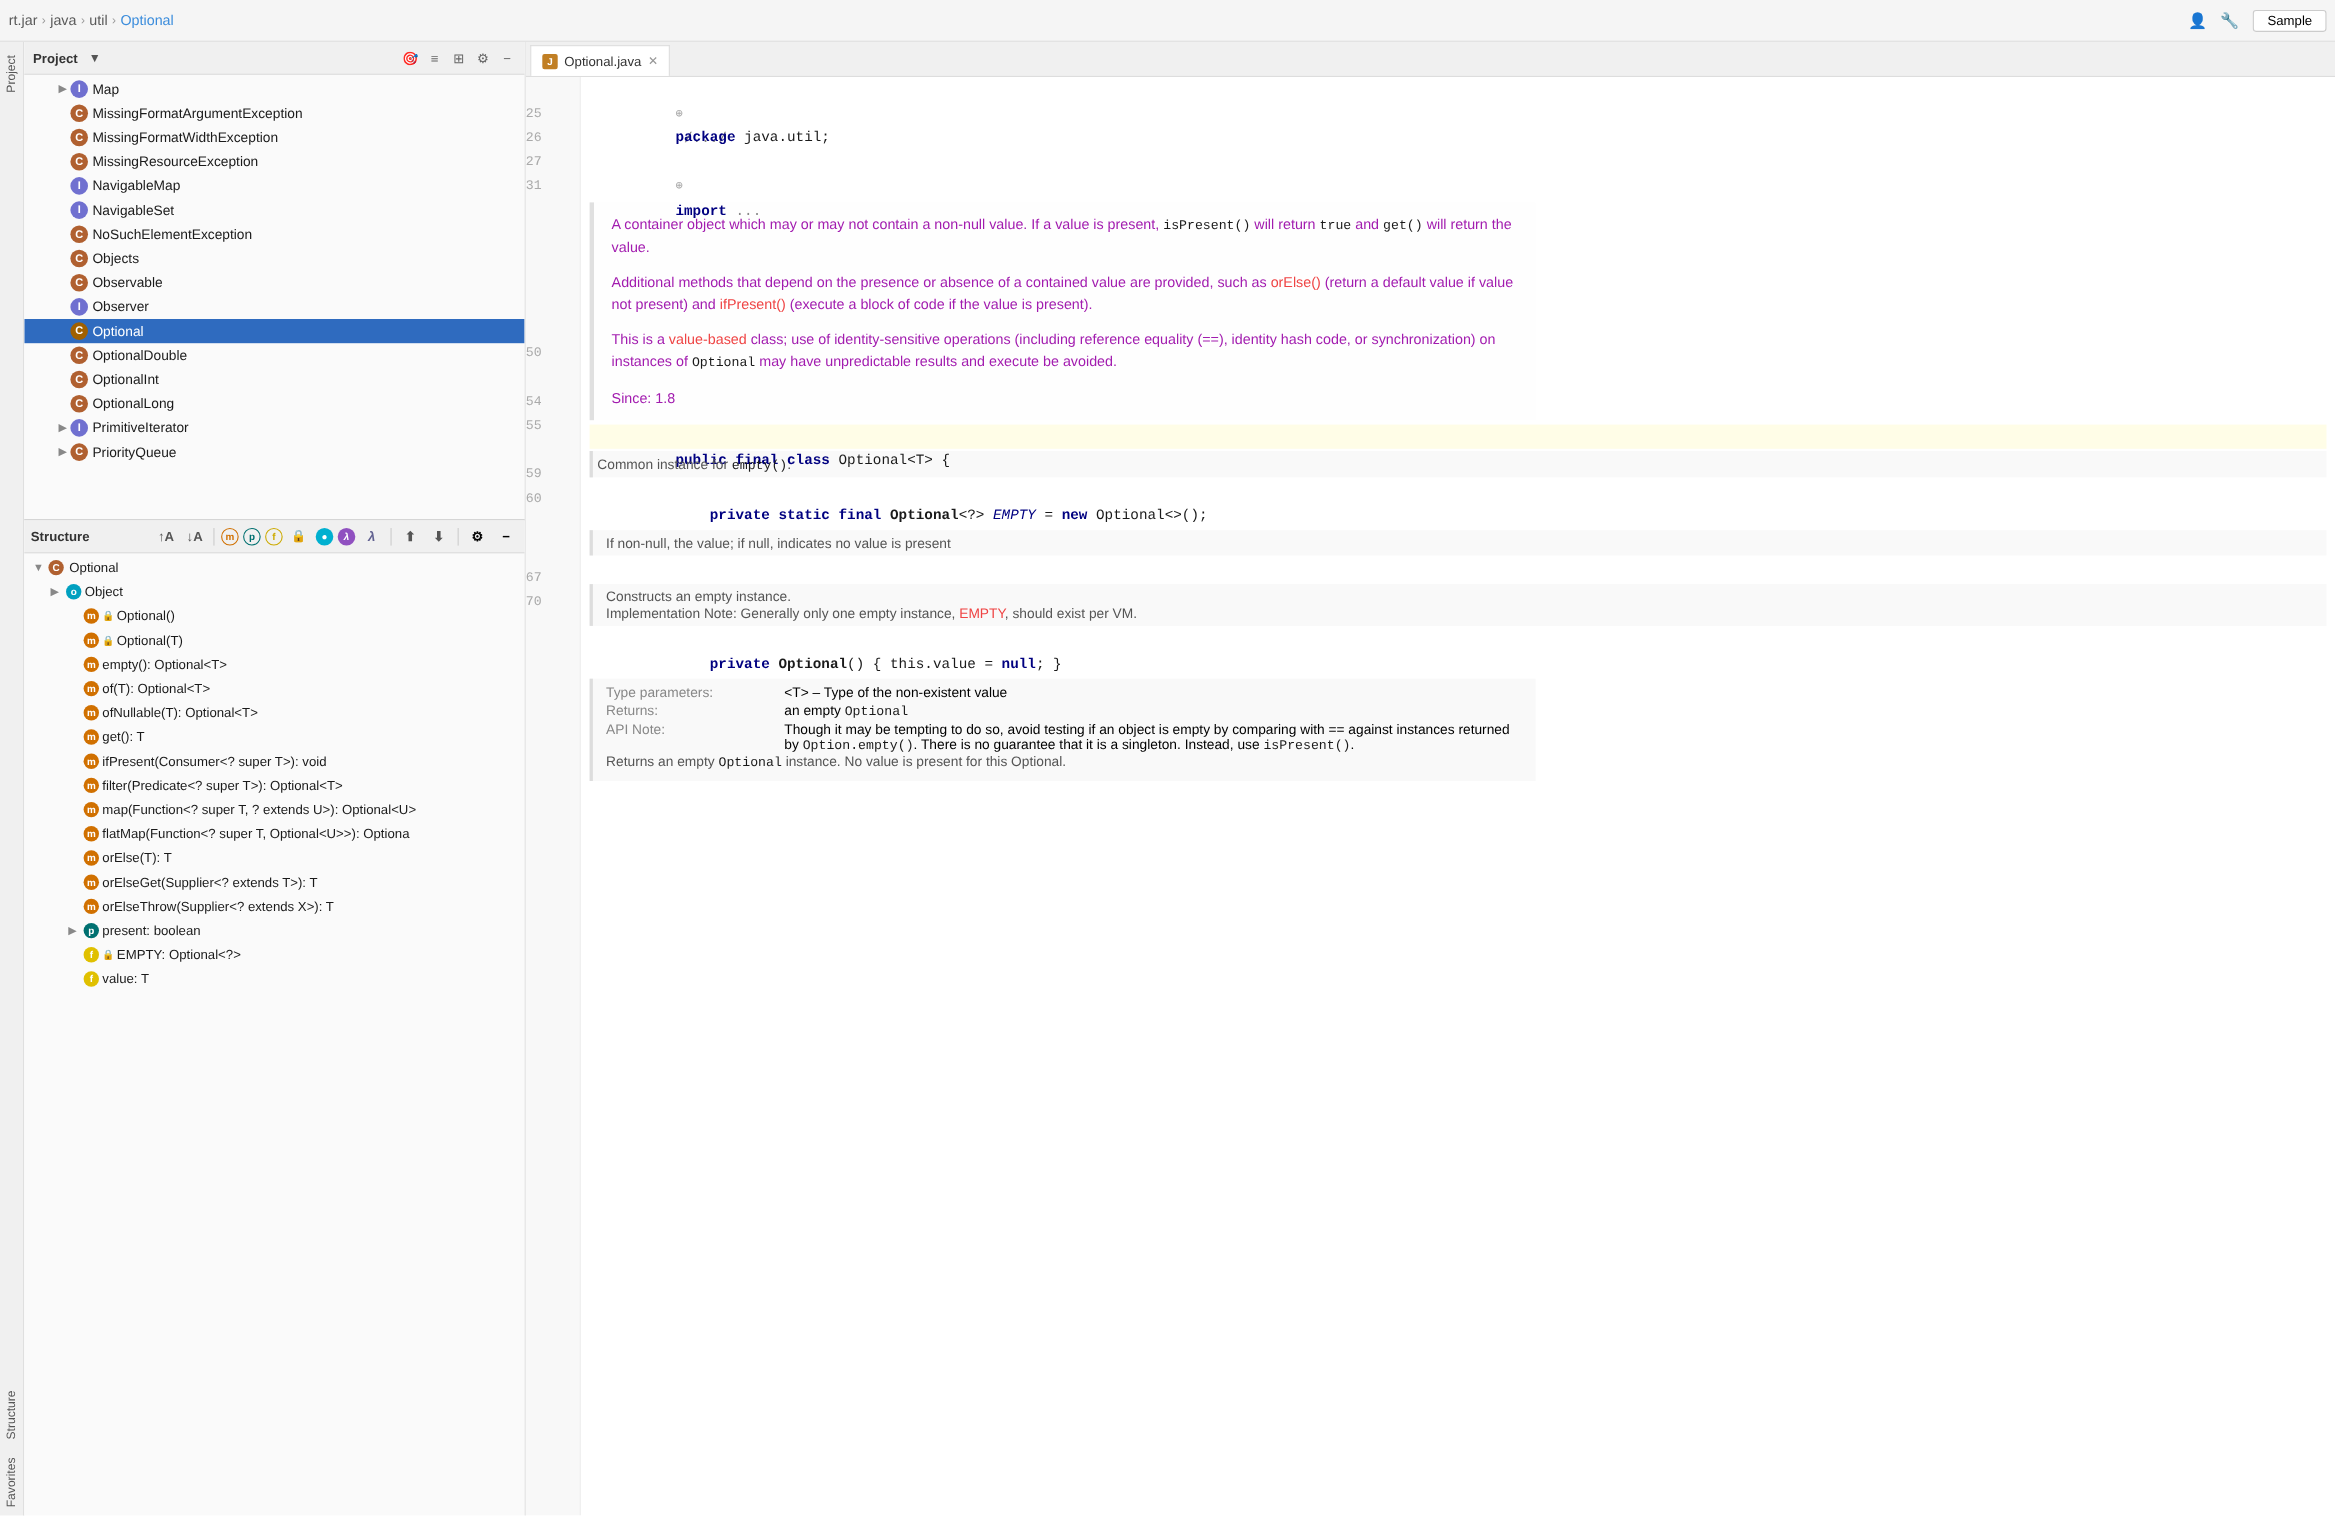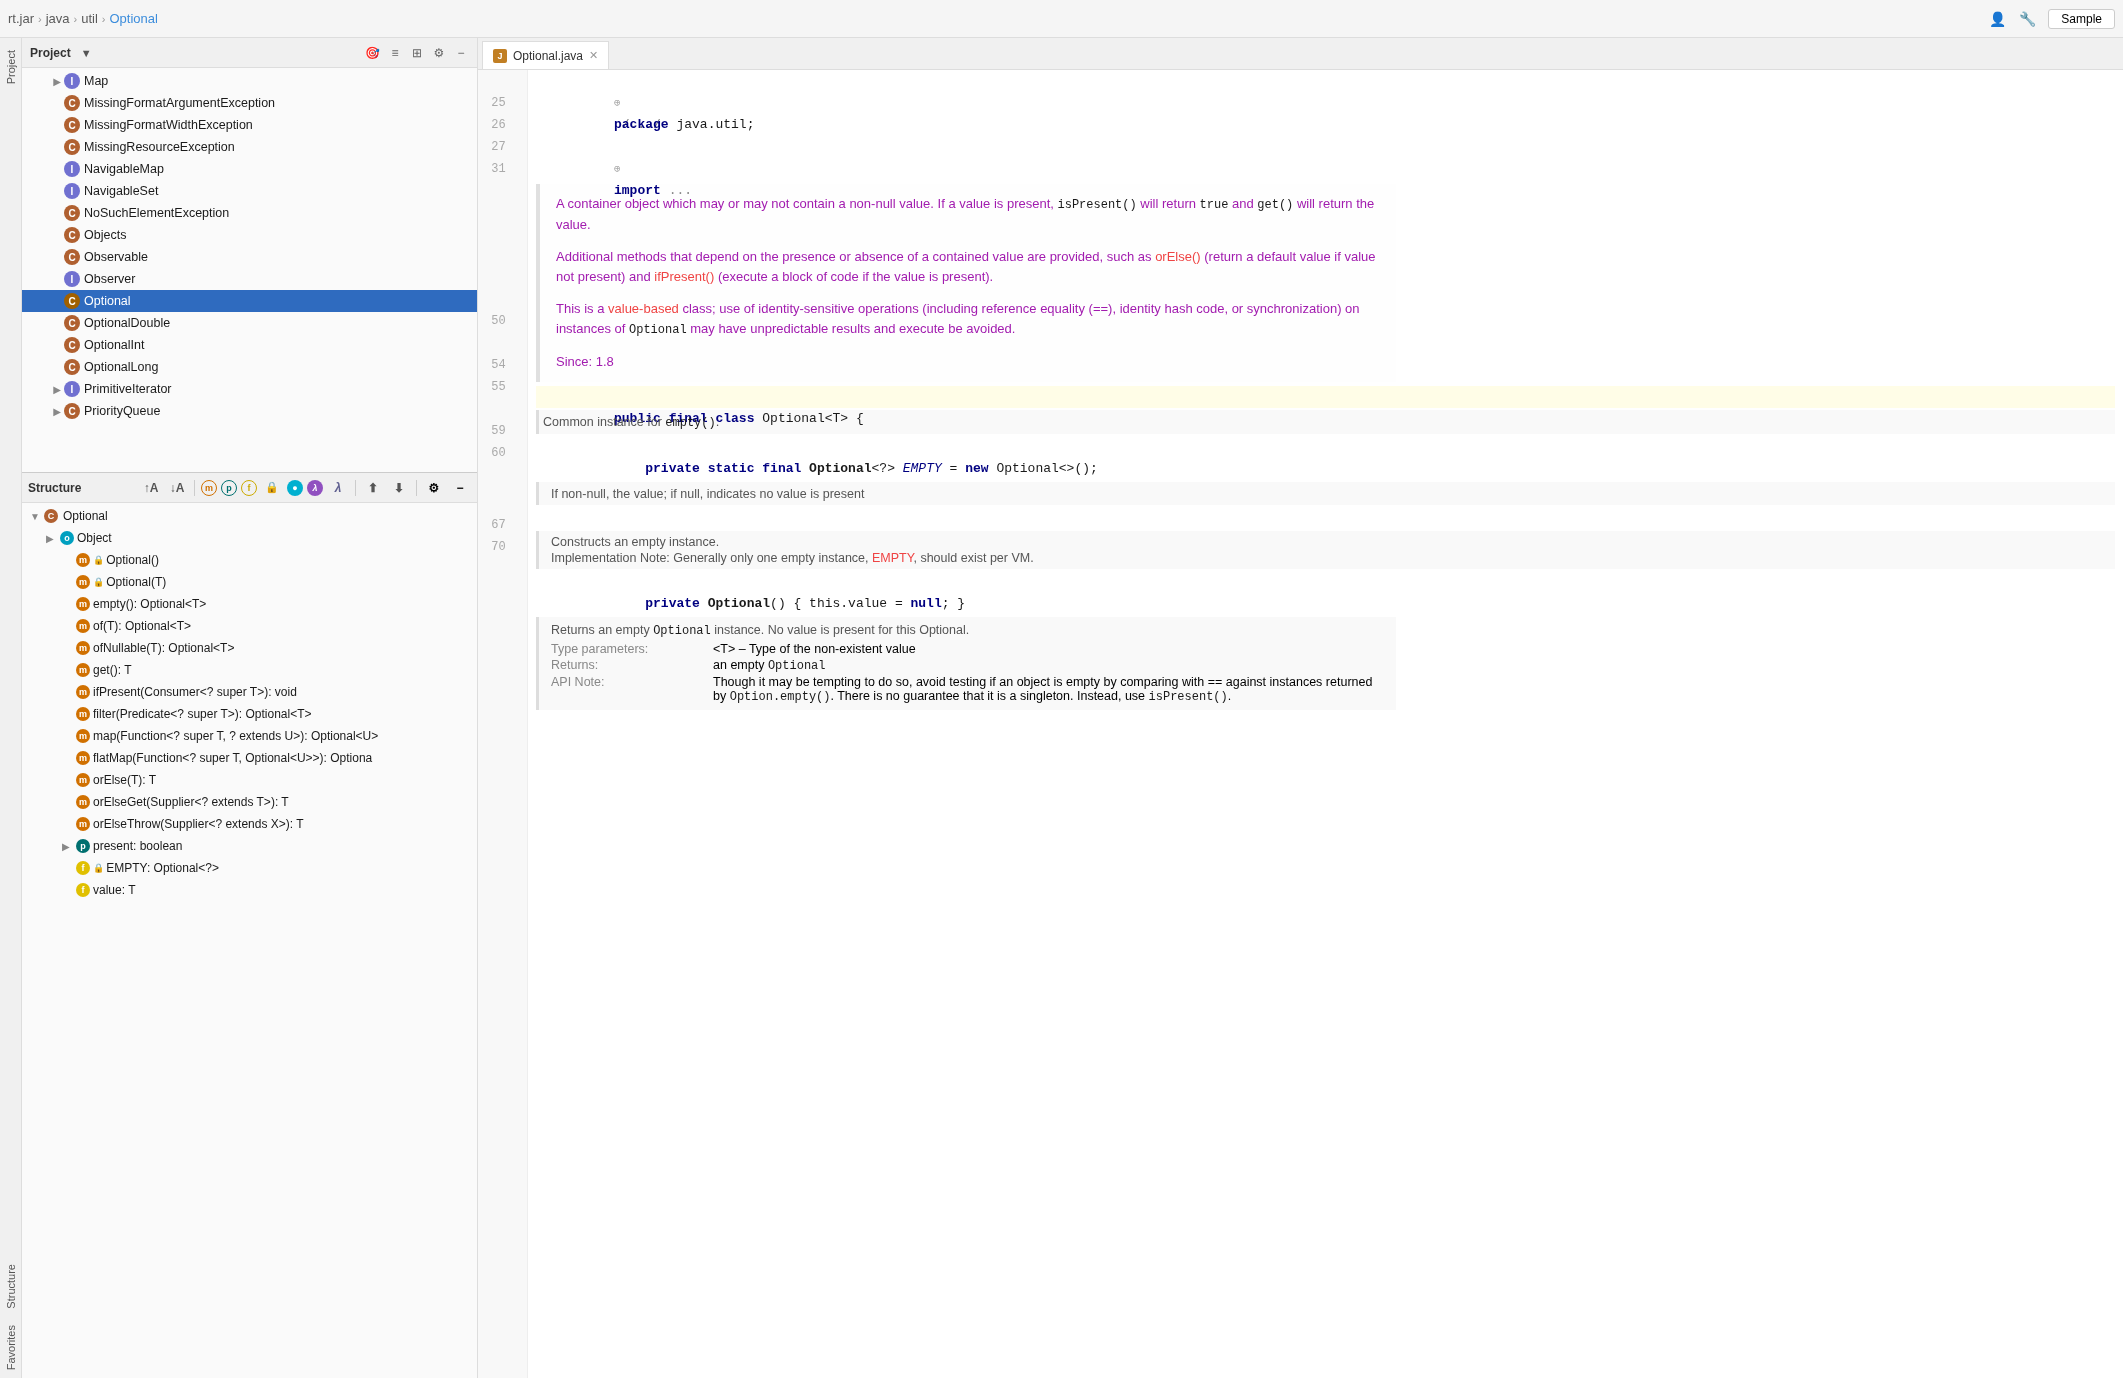--- a/index.html
+++ b/index.html
@@ -314,21 +314,21 @@
     }
     .line-numbers {
       width: 50px;
       background: #f8f8f8;
       border-right: 1px solid #eee;
       padding: 0;
       flex-shrink: 0;
       color: #aaa;
       font-size: 12px;
       font-family: 'Courier New', monospace;
-      text-align: center;
+      text-align: left;
     }
     .line-num {
       display: block;
       height: 22px;
       line-height: 22px;
       padding-right: 8px;
     }
     .code-content {
       flex: 1;
       padding: 0 8px;
@@ -712,26 +712,26 @@
           <div style="color:#555; font-size:12.5px; margin-top:2px;">Implementation Note: Generally only one empty instance, <span class="doc-link">EMPTY</span>, should exist per VM.</div>
         </div>
 
         <div class="code-line">
           <span>    </span><span class="kw">private</span><span> </span><span style="font-weight:bold;">Optional</span><span>() { this.value = </span><span class="kw">null</span><span>; }</span>
         </div>
 
         <div class="code-line">&nbsp;</div>
 
         <div style="background: #f9f9f9; border-left: 3px solid #ddd; padding: 6px 12px; margin: 2px 0; max-width: 860px;">
-          <div style="color:#555; font-size:12.5px; margin-bottom:4px;">Returns an empty <code class="doc-code" style="font-size:12px;">Optional</code> instance. No value is present for this Optional.</div>
           <div style="display:grid; grid-template-columns: 160px 1fr; gap:2px; font-size:12.5px;">
             <span style="color:#888;">Type parameters:</span>
             <span>&lt;T&gt; – Type of the non-existent value</span>
             <span style="color:#888;">Returns:</span>
             <span>an empty <code class="doc-code">Optional</code></span>
             <span style="color:#888;">API Note:</span>
             <span>Though it may be tempting to do so, avoid testing if an object is empty by comparing with == against instances returned by <code class="doc-code">Option.empty()</code>. There is no guarantee that it is a singleton. Instead, use <code class="doc-code">isPresent()</code>.</span>
           </div>
+          <div style="color:#555; font-size:12.5px; margin-bottom:4px;">Returns an empty <code class="doc-code" style="font-size:12px;">Optional</code> instance. No value is present for this Optional.</div>
         </div>
       </div>
     </div>
   </div>
 </div>
 
 </body></html>

